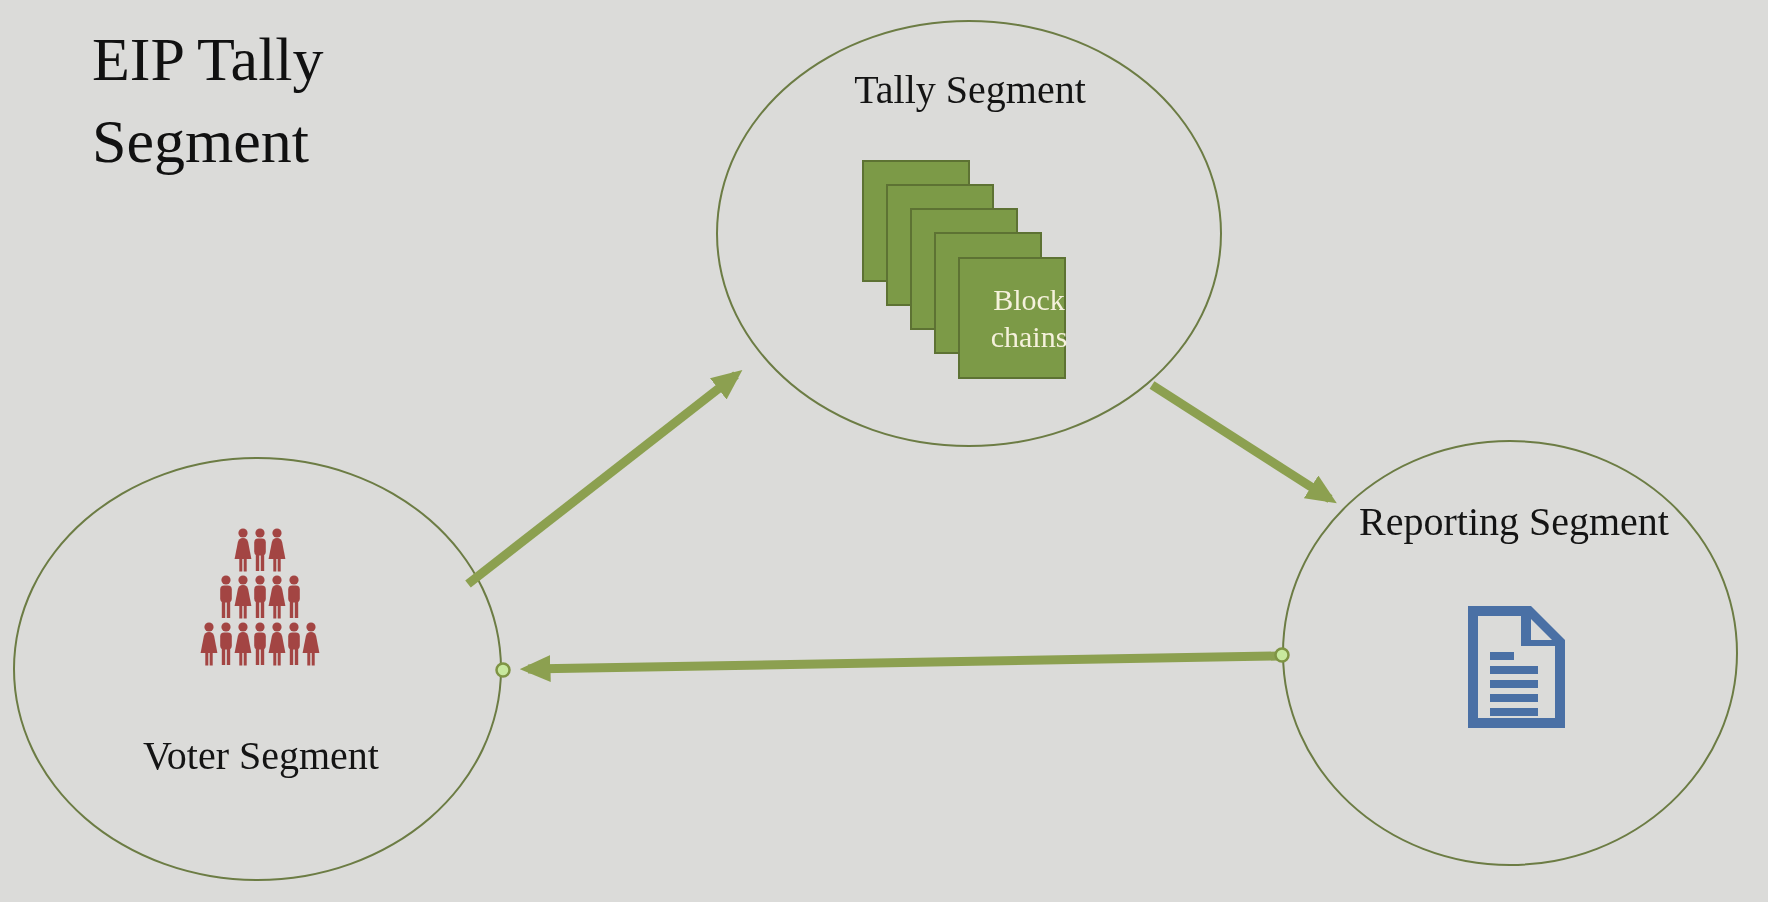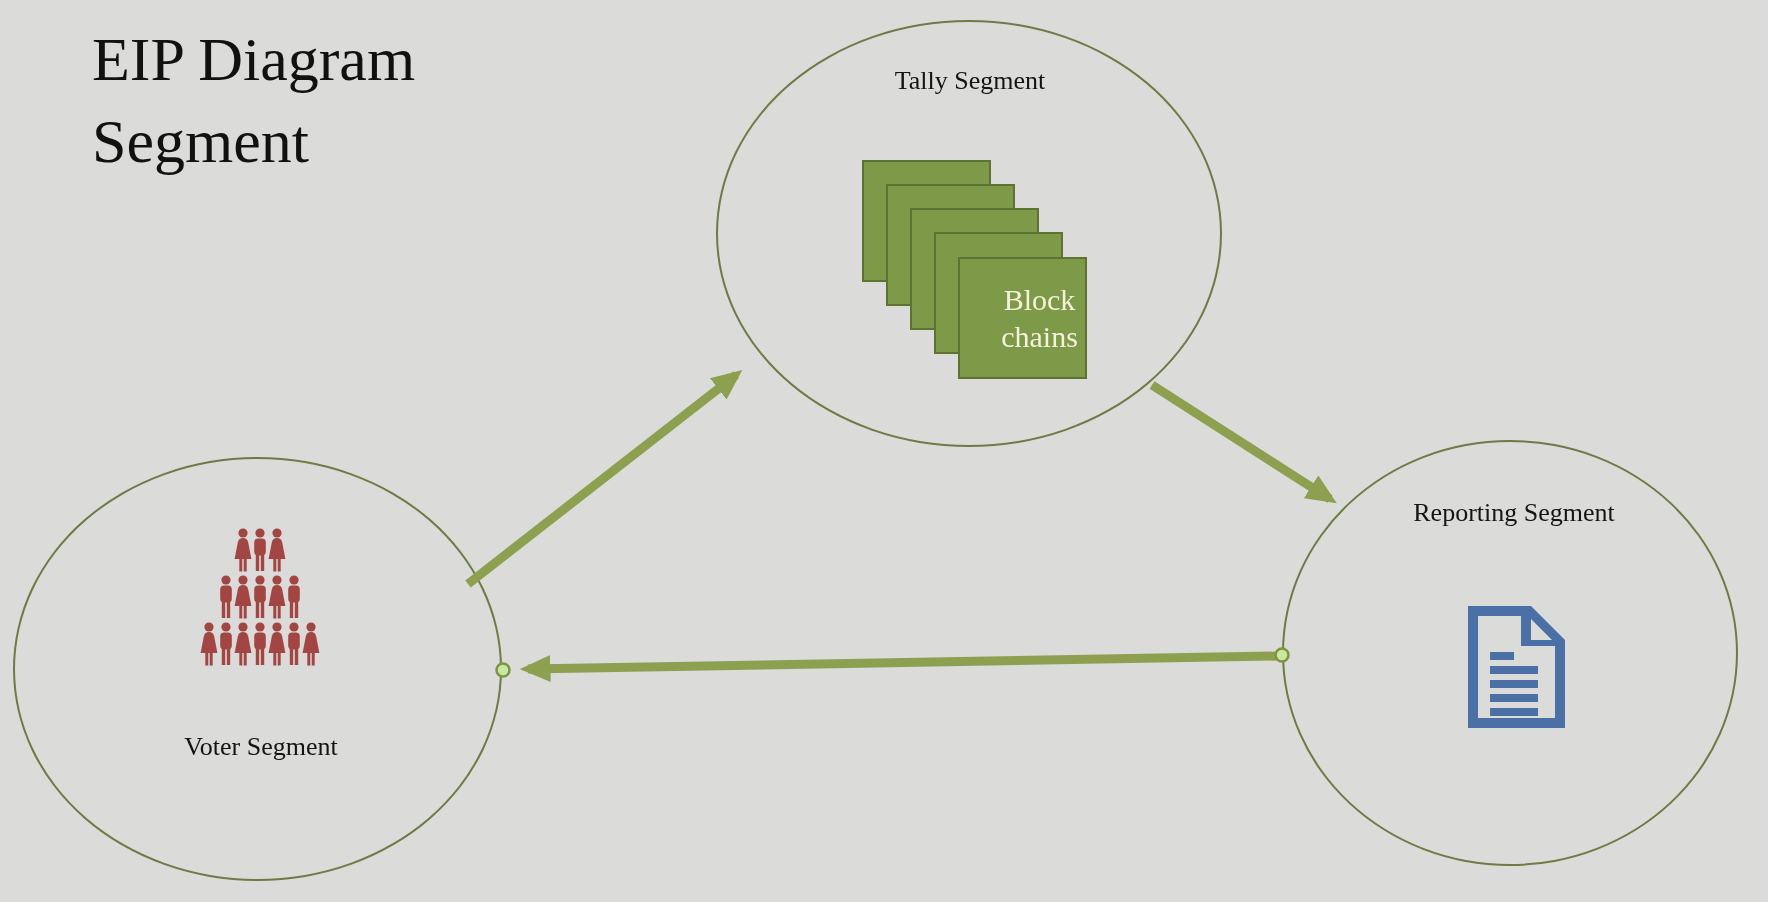--- a/index.html
+++ b/index.html
@@ -22,27 +22,27 @@
   .title{position:absolute;left:92px;top:18px;color:var(--title-text);
          font-size:62px;line-height:82px;letter-spacing:0px;}
 
   .ellipse{position:absolute;border:2.5px solid var(--ellipse-stroke);
            border-radius:50%;background:transparent;box-sizing:border-box;}
   .ellipse.tally{left:716px;top:20px;width:506px;height:427px;}
   .ellipse.voter{left:13px;top:457px;width:489px;height:424px;}
   .ellipse.reporting{left:1282px;top:440px;width:456px;height:426px;}
 
   .node-label{position:absolute;transform:translateX(-50%);white-space:nowrap;
-              color:#141414;font-size:26px;}
+              color:#141414;font-size:40px;}
   .tally-label{left:970px;top:66px;}
   .voter-label{left:261px;top:732px;}
   .reporting-label{left:1514px;top:498px;}
 
   .stack{position:absolute;left:862px;top:160px;width:212px;height:222px;}
-  .sq{position:absolute;width:129px;height:122px;background:var(--block-fill);
+  .sq{position:absolute;width:108px;height:122px;background:var(--block-fill);
       border:2px solid var(--block-border);box-sizing:border-box;padding-left:34px;}
   .sq1{left:0;top:0;}
   .sq2{left:24px;top:24px;}
   .sq3{left:48px;top:48px;}
   .sq4{left:72px;top:72px;}
   .sq5{left:96px;top:97px;display:flex;align-items:center;justify-content:center;text-align:center;}
   .sq5 span{color:var(--block-text);font-size:30px;line-height:37px;}
 
   .people-icon{position:absolute;left:198px;top:528px;}
   .people-icon .fig{fill:var(--people-red);}
@@ -53,21 +53,21 @@
   .connector{stroke:var(--arrow-green);stroke-width:9;fill:none;}
   .arrowhead{fill:var(--arrow-green);}
   .conn-dot{fill:var(--dot-fill);stroke:#7f9444;stroke-width:2.5;}
 </style>
 </head>
 <body>
 
 <div id="canvas">
 
   <div class="title">
-    <div>EIP Diagram</div>
+    <div>EIP Tally</div>
     <div>Segment</div>
   </div>
 
   <div class="ellipse tally"></div>
   <div class="ellipse voter"></div>
   <div class="ellipse reporting"></div>
 
   <div class="node-label tally-label">Tally Segment</div>
   <div class="node-label voter-label">Voter Segment</div>
   <div class="node-label reporting-label">Reporting Segment</div>

